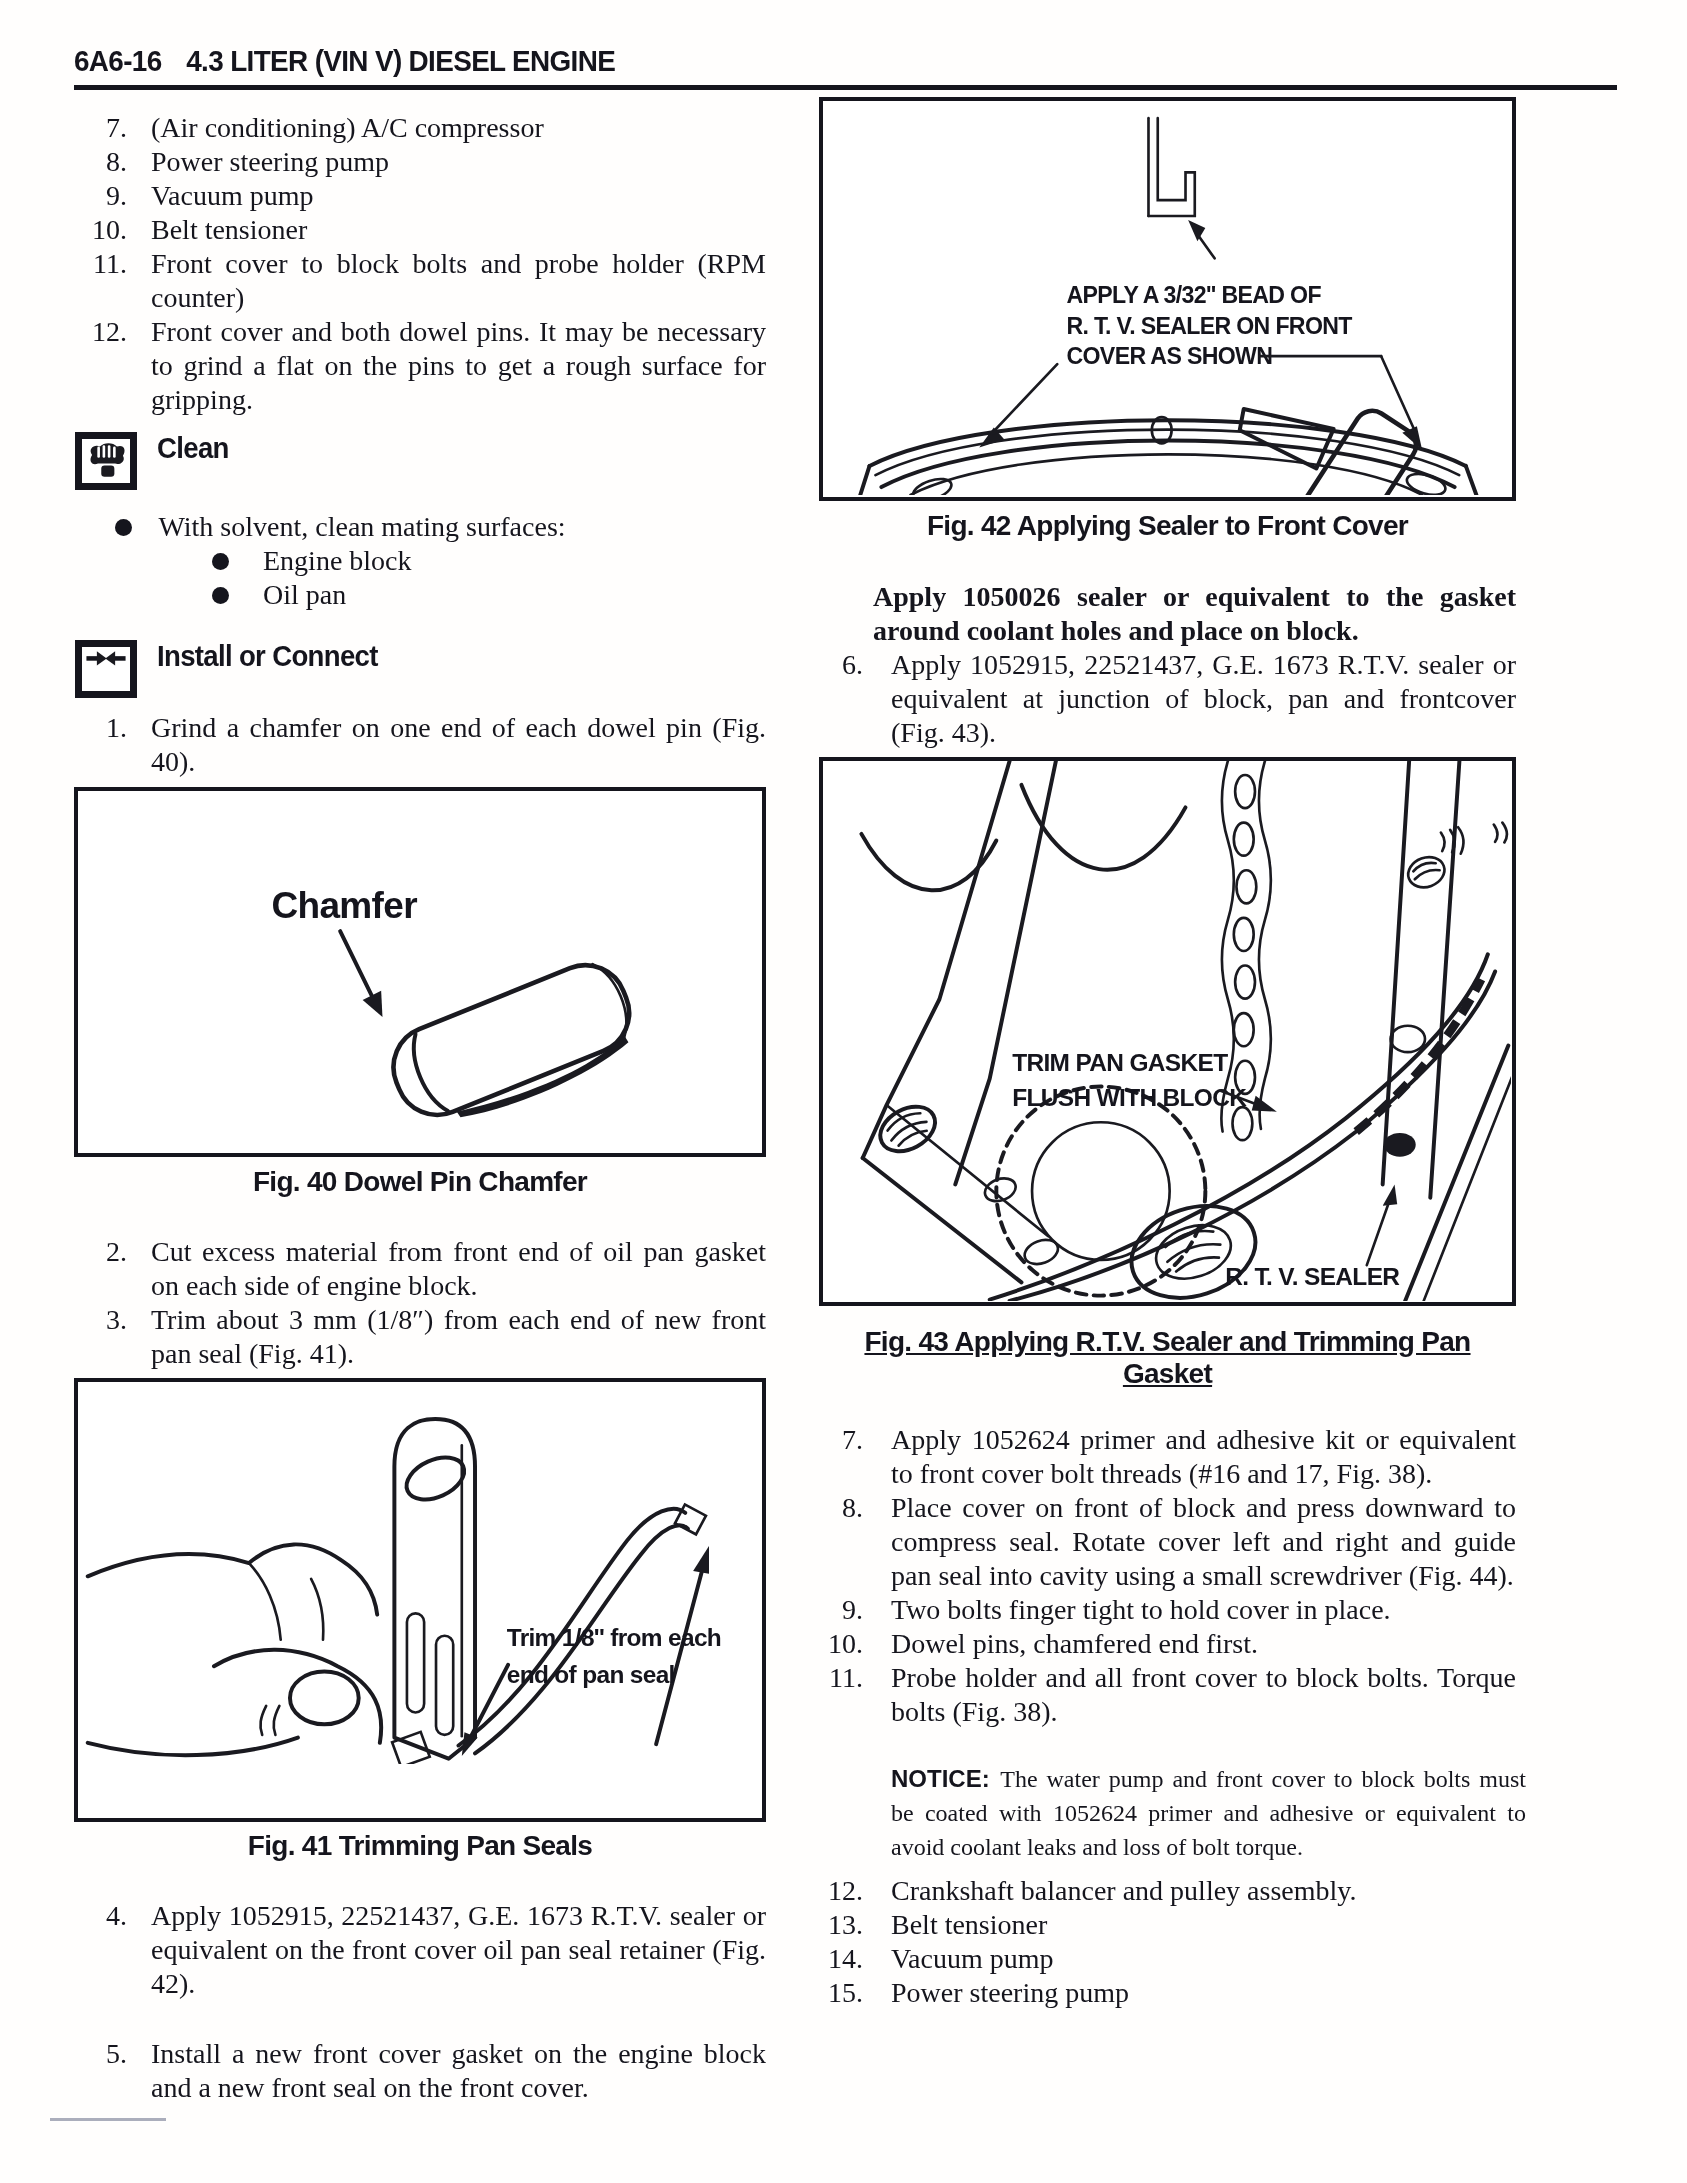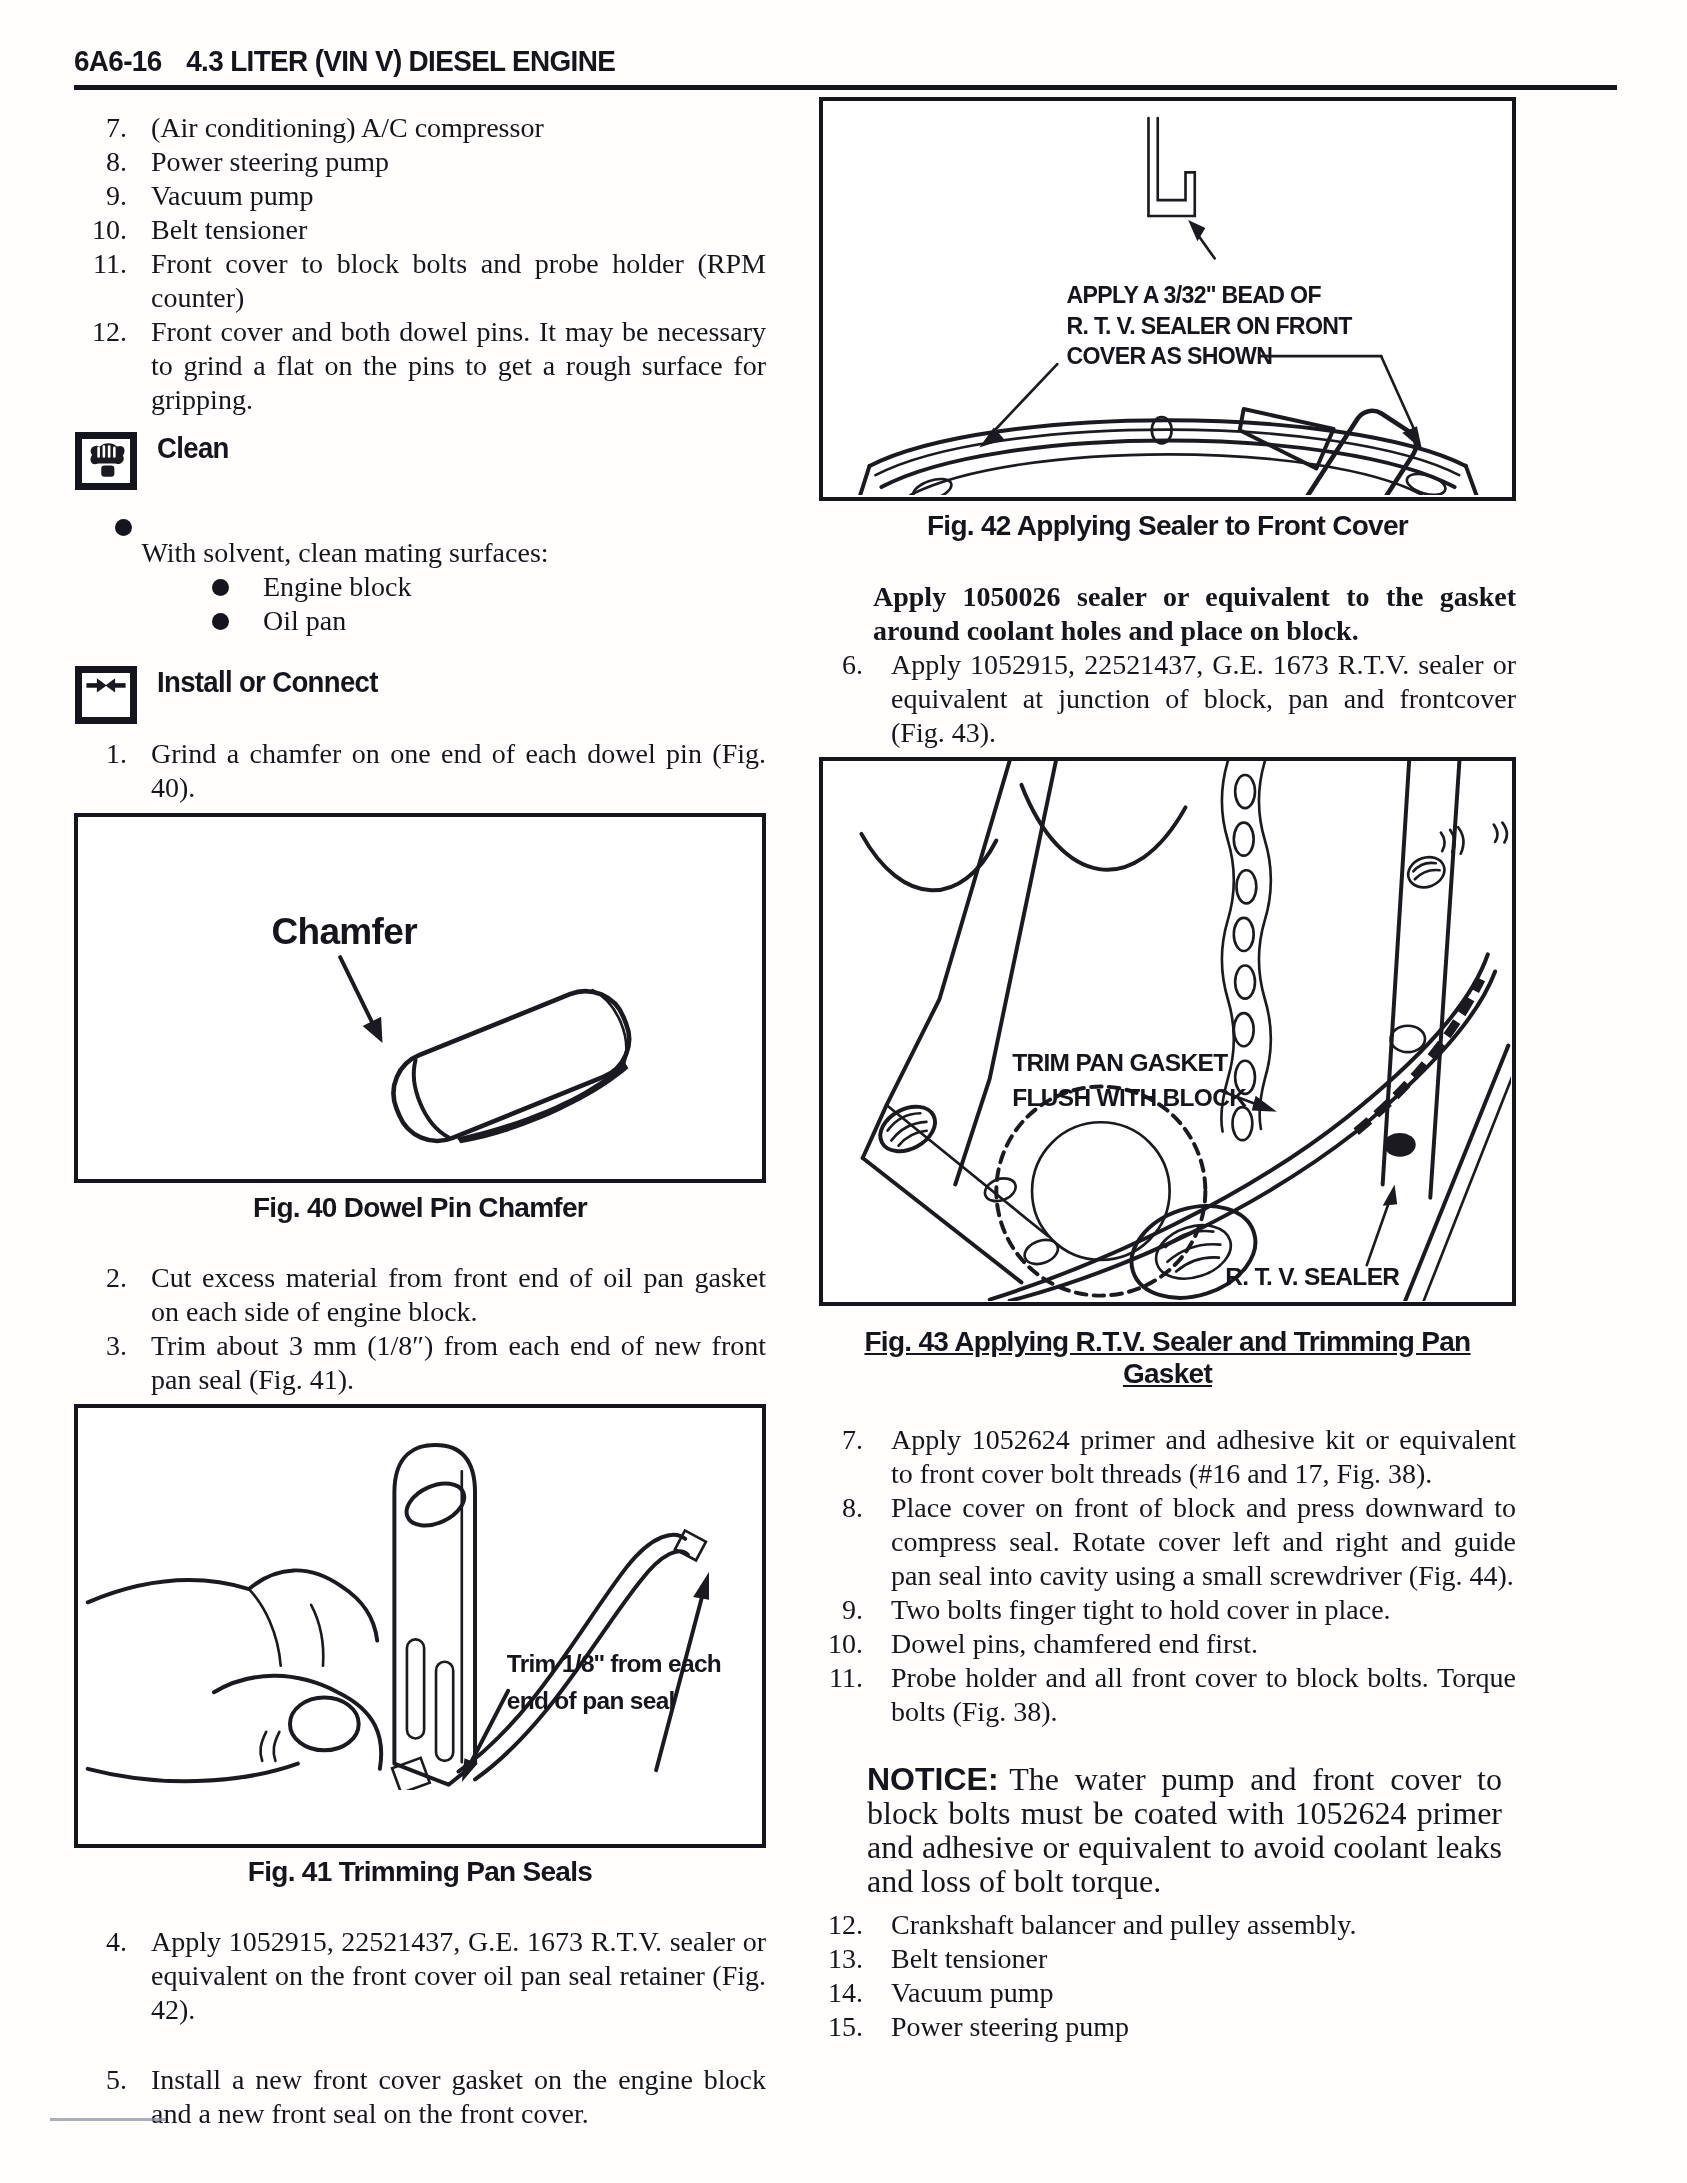--- a/index.html
+++ b/index.html
@@ -35,40 +35,40 @@
     background:#fff; display:flex; align-items:center; justify-content:center; flex:none;
   }
   .seclabel {
     font-family:"Liberation Sans", sans-serif; font-weight:bold; font-size:29px;
     margin-left:20px; letter-spacing:-0.7px; transform:scaleX(0.95); transform-origin:left center;
   }
 
   
   .bullet { display:flex; font-size:28px; line-height:34px; }
   .bdot { width:17px; height:17px; border-radius:50%; background:#15151d; flex:none; margin-top:9.3px; }
-  .bullet.lvl1 { padding-left:41px;flex-direction:column; } .bullet.lvl1 .bt { margin-left:26.5px; }
+  .bullet.lvl1 { padding-left:41px; } .bullet.lvl1 .bt { margin-left:26.5px; }
   .bullet.lvl2 { padding-left:138px; } .bullet.lvl2 .bt { margin-left:34px; }
 
   
   .figbox {
     width:100%; box-sizing:border-box; border:4.6px solid #15151d; background:#fff;
     overflow:hidden;
   }
   .figcap {
     width:100%; text-align:center; font-family:"Liberation Sans", sans-serif;
     font-weight:bold; font-size:28px; letter-spacing:-0.7px;
   }
   svg { display:block; }
   .ln { stroke:#1a1a20; stroke-width:6; fill:none; stroke-linecap:round; stroke-linejoin:round; }
   .lnthin { stroke:#1a1a20; stroke-width:4; fill:none; stroke-linecap:round; }
   .fillk { fill:#1a1a20; stroke:none; }
   .fl { font-family:"Liberation Sans", sans-serif; font-weight:bold; fill:#15151d; }
 
   
-  .notice { margin-left:48px; width:635px; font-size:32px; line-height:34px; text-align:justify; }
+  .notice { margin-left:72px; width:635px; font-size:24px; line-height:34px; text-align:justify; }
   .notice .nb { font-family:"Liberation Sans", sans-serif; font-weight:bold; margin-right:10.6px; }
 
   .cont-para { margin-left:54px; font-size:28px; line-height:34px; text-align:justify;font-weight:bold; }
 
   .artifact { position:absolute; left:50px; top:2118px; width:116px; height:2.6px; background:#8f93a6; opacity:.75; }
 </style>
 </head>
 <body>
 
 <div class="page">

